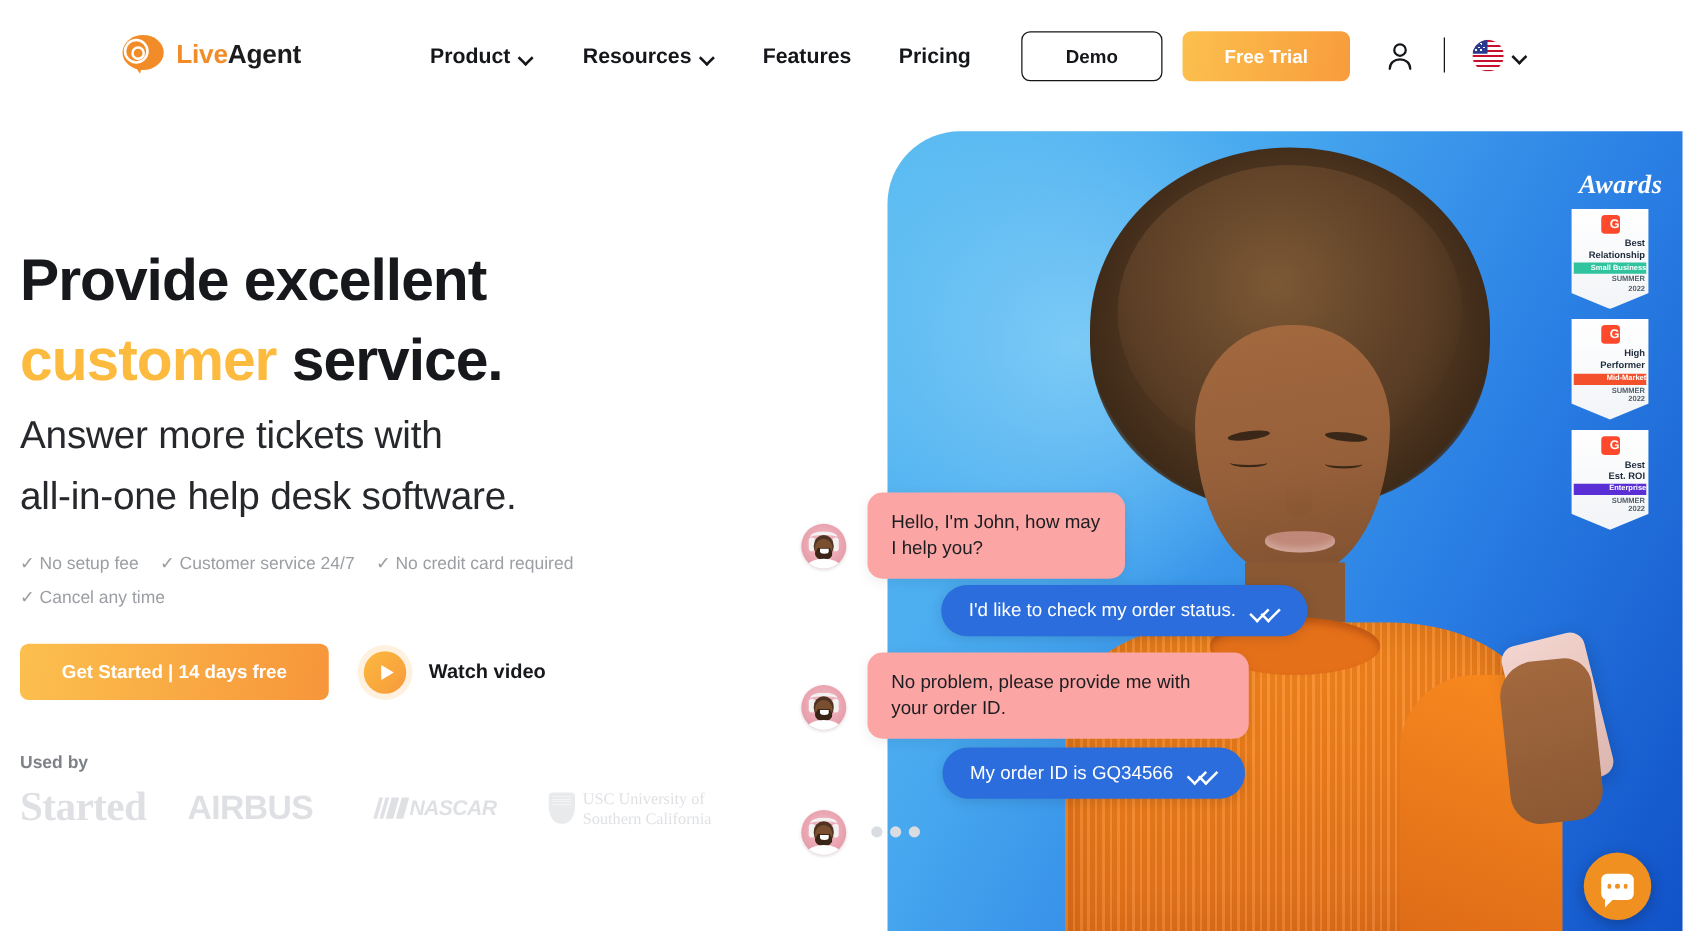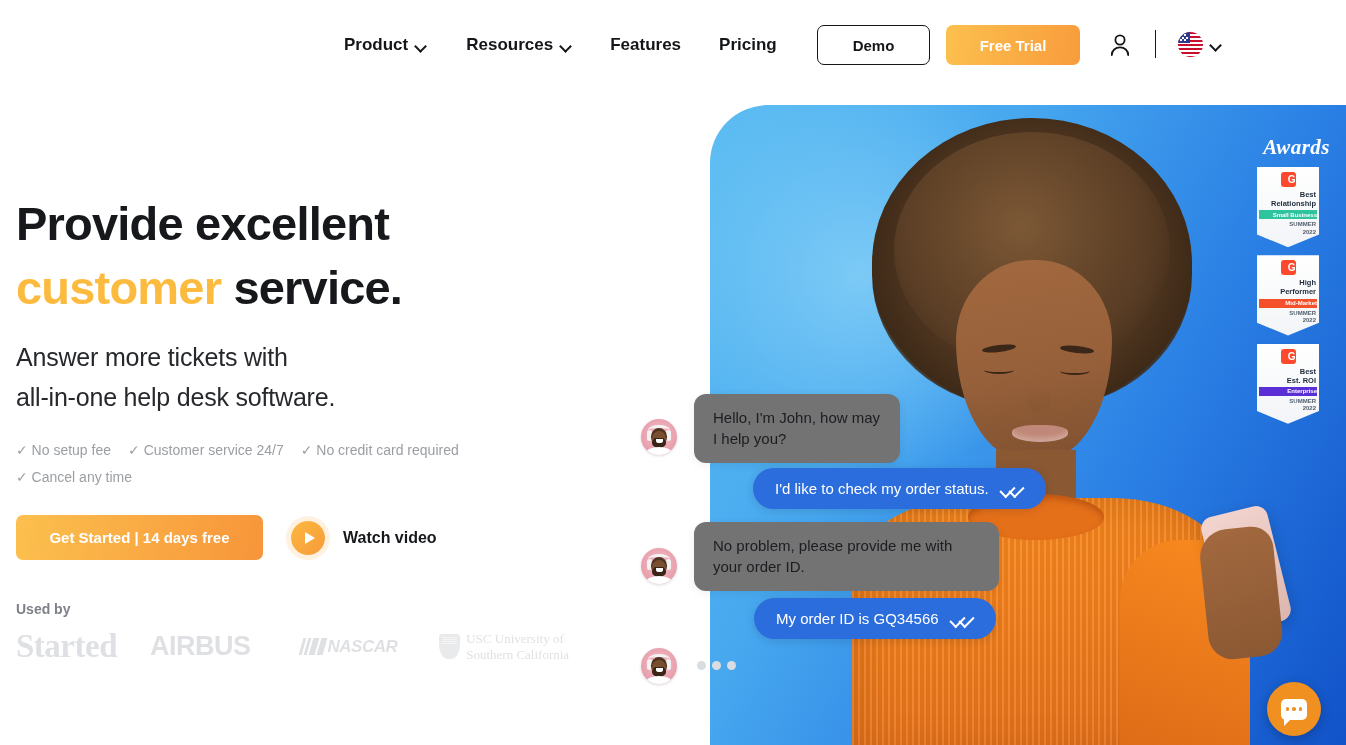--- a/index.html
+++ b/index.html
@@ -143,22 +143,22 @@
 
   
   .hero-left { position: absolute; left: 16px; top: 0; width: 700px; }
   .headline {
     position: absolute; left: 0; top: 192px;
     font-size: 47px; font-weight: 700; line-height: 1.37;
     color: #16181c; letter-spacing: -0.8px;
   }
   .headline .hl-accent { color: #fcbb3f; }
   .subhead {
-    position: absolute; left: 0; top: 338px;
-    font-size: 25px; font-weight: 400; line-height: 1.58;
+    position: absolute; left: 0; top: 324px;
+    font-size: 31px; font-weight: 400; line-height: 1.58;
     color: #26282c; letter-spacing: -0.2px;
   }
   .ticks {
     position: absolute; left: 0; top: 437px;
     font-size: 14px; color: #9b9ea3; line-height: 1.95;
     max-width: 500px;
   }
   .tick-item { margin-right: 17px; white-space: nowrap; display: inline-block; }
 
   .btn-getstarted {
@@ -392,21 +392,21 @@
   }
   .av-body {
     position:absolute; left:5px; top:28px; width:26px; height:12px;
     background:#ffffff; border-radius:50% 50% 0 0;
   }
 
   .bubble {
     position: absolute; pointer-events: auto; cursor: default;
   }
   .bubble-agent {
-    background: #737373; color: #1b1d21;
+    background: #fca5a5; color: #1b1d21;
     border-radius: 12px;
     font-size: 15px; line-height: 1.42;
     padding: 13px 19px;
     box-shadow: 0 2px 10px rgba(0,0,0,.07);
   }
   .bubble-user {
     background: #2b6ddc; color: #ffffff;
     border-radius: 22px;
     font-size: 15px; font-weight: 500;
     padding: 12px 20px 12px 22px;
@@ -447,20 +447,28 @@
     border-left: 7px solid #ffffff;
     border-bottom: 7px solid transparent;
   }
   .cw-bubble i { width: 3.6px; height: 3.6px; border-radius: 50%; background: #ef9021; display:block; }
 </style>
 </head>
 <body>
 
 <div class="header">
 
+  <div class="logo">
+    <span class="logo-mark">
+      <span class="logo-bubble"></span>
+      <span class="logo-tail"></span>
+      <span class="logo-at"></span>
+    </span>
+    <span class="logo-text"><span class="logo-live">Live</span><span class="logo-agent">Agent</span></span>
+  </div>
 
   <nav class="nav">
     <div class="nav-item nav-gap-1">
       <span>Product</span>
       <span class="chev"></span>
     </div>
     <div class="nav-item nav-gap-2">
       <span>Resources</span>
       <span class="chev"></span>
     </div>

